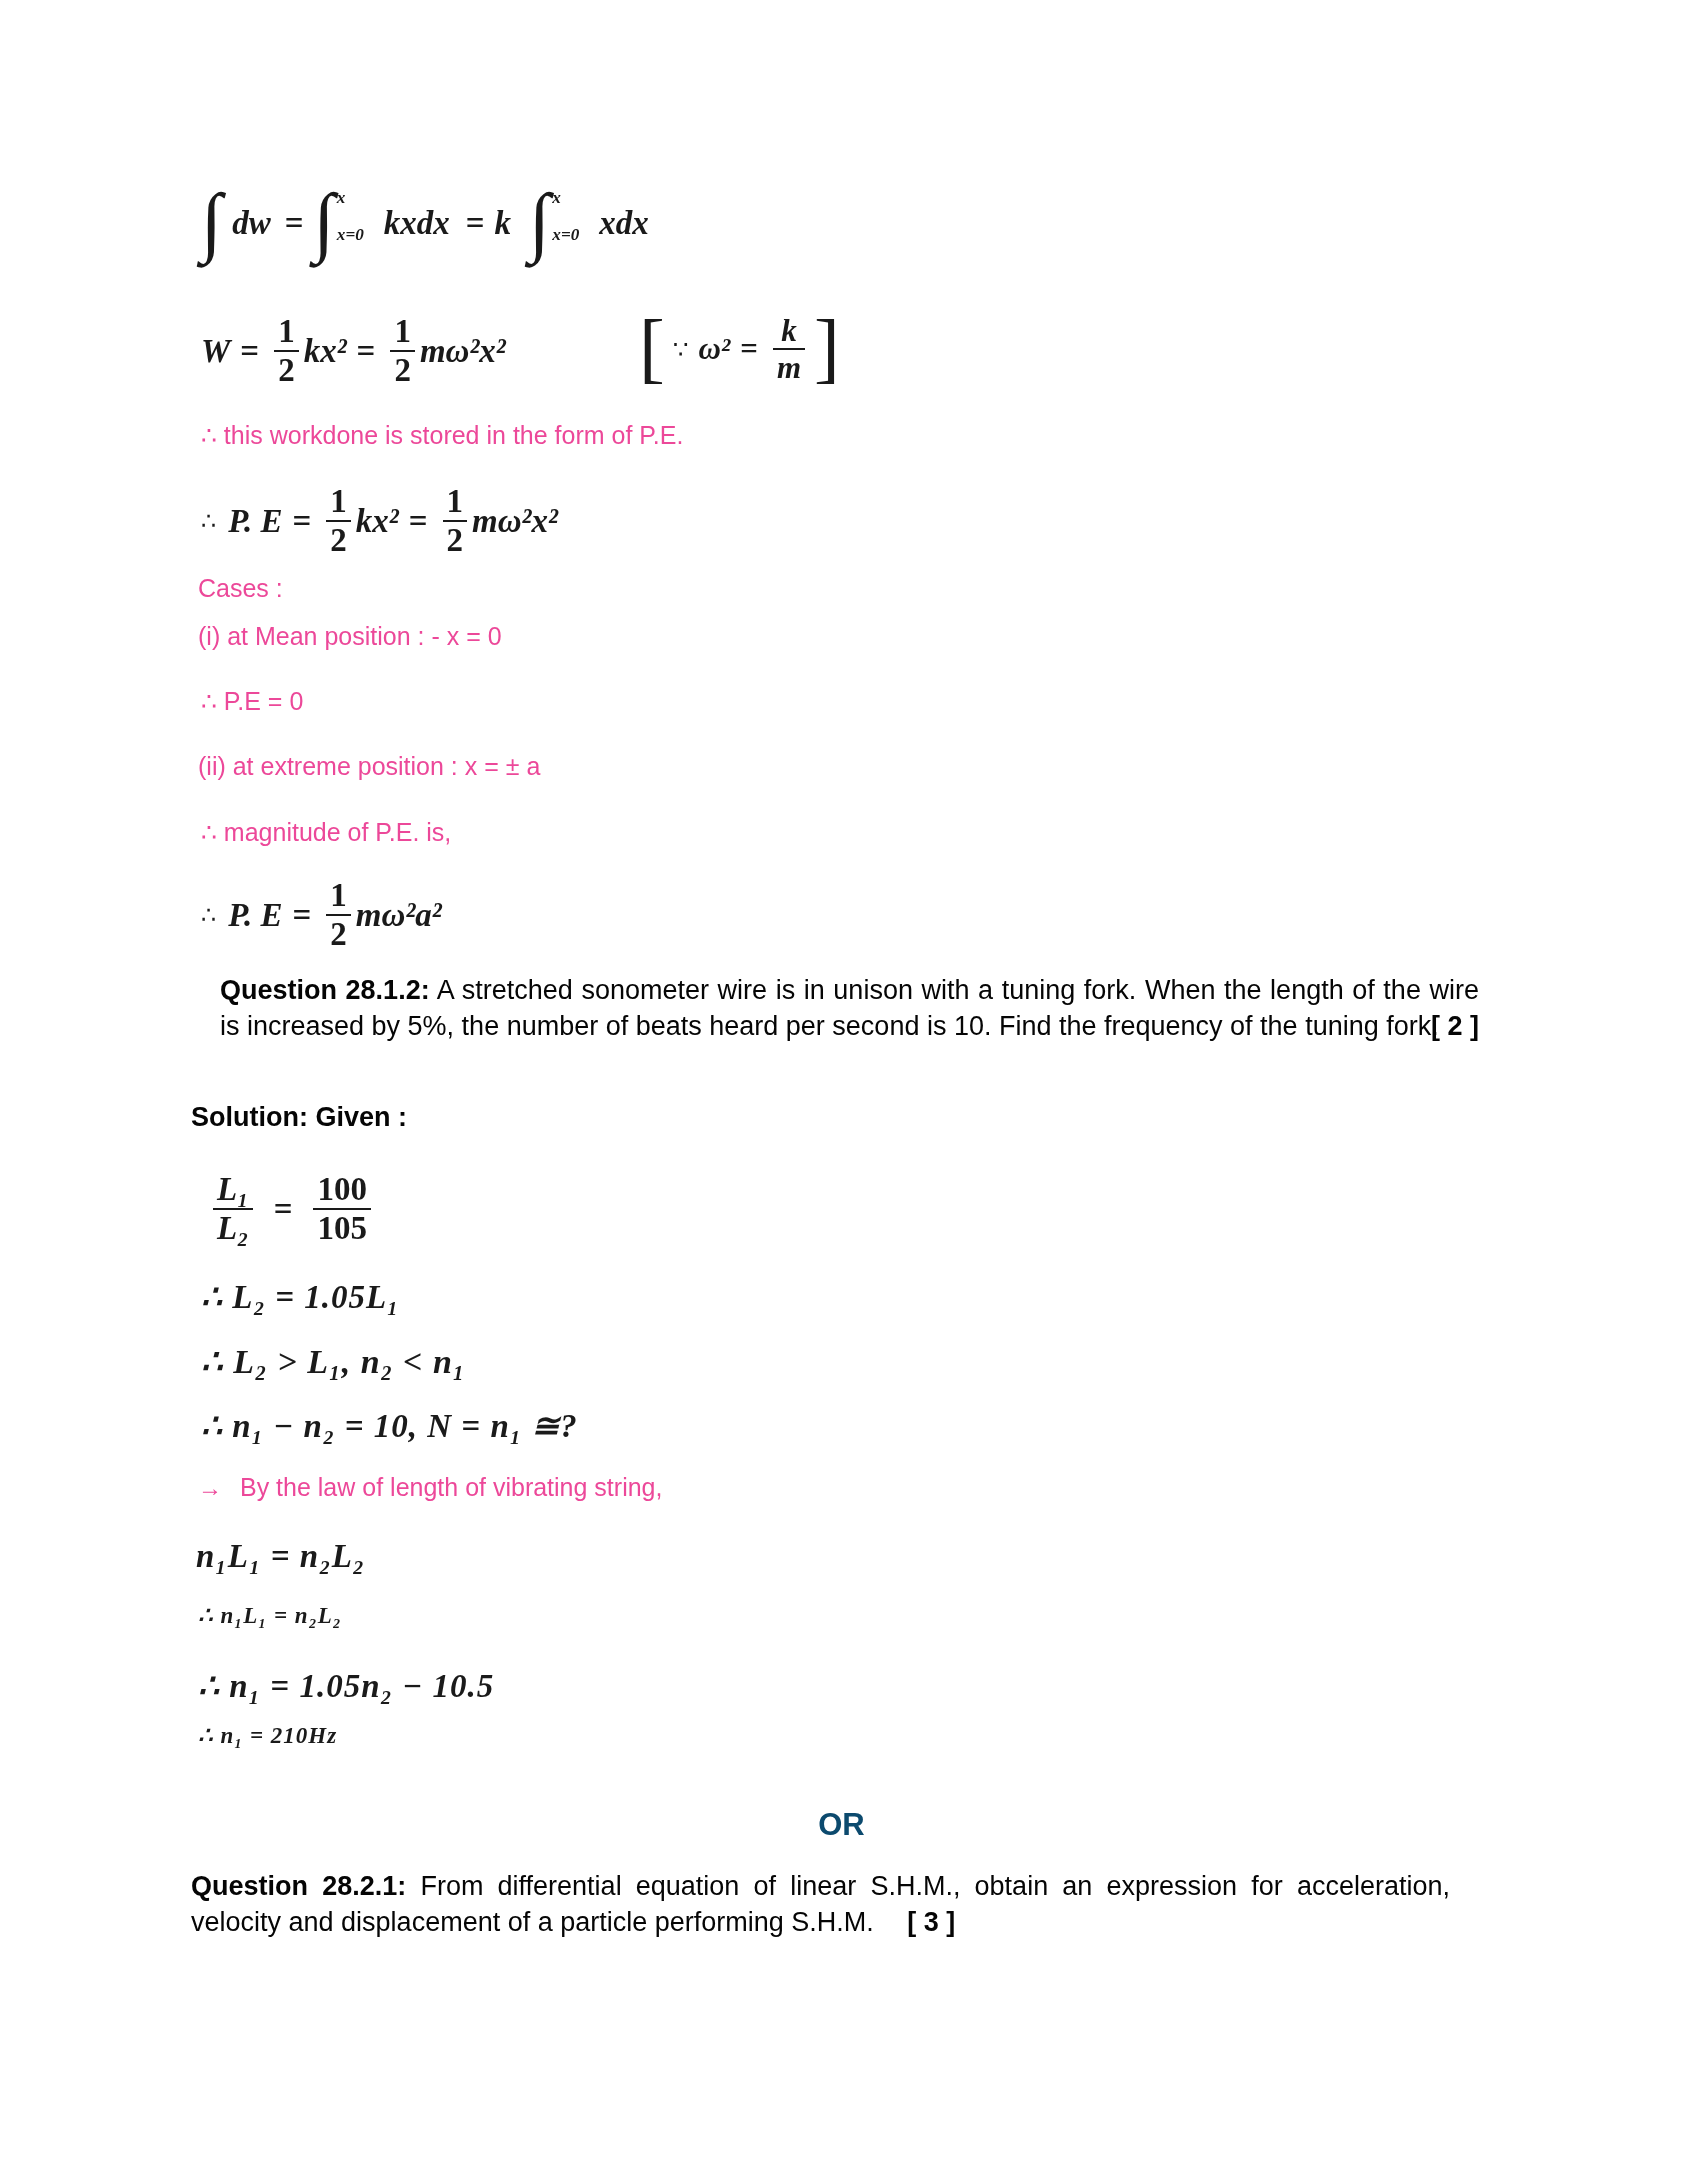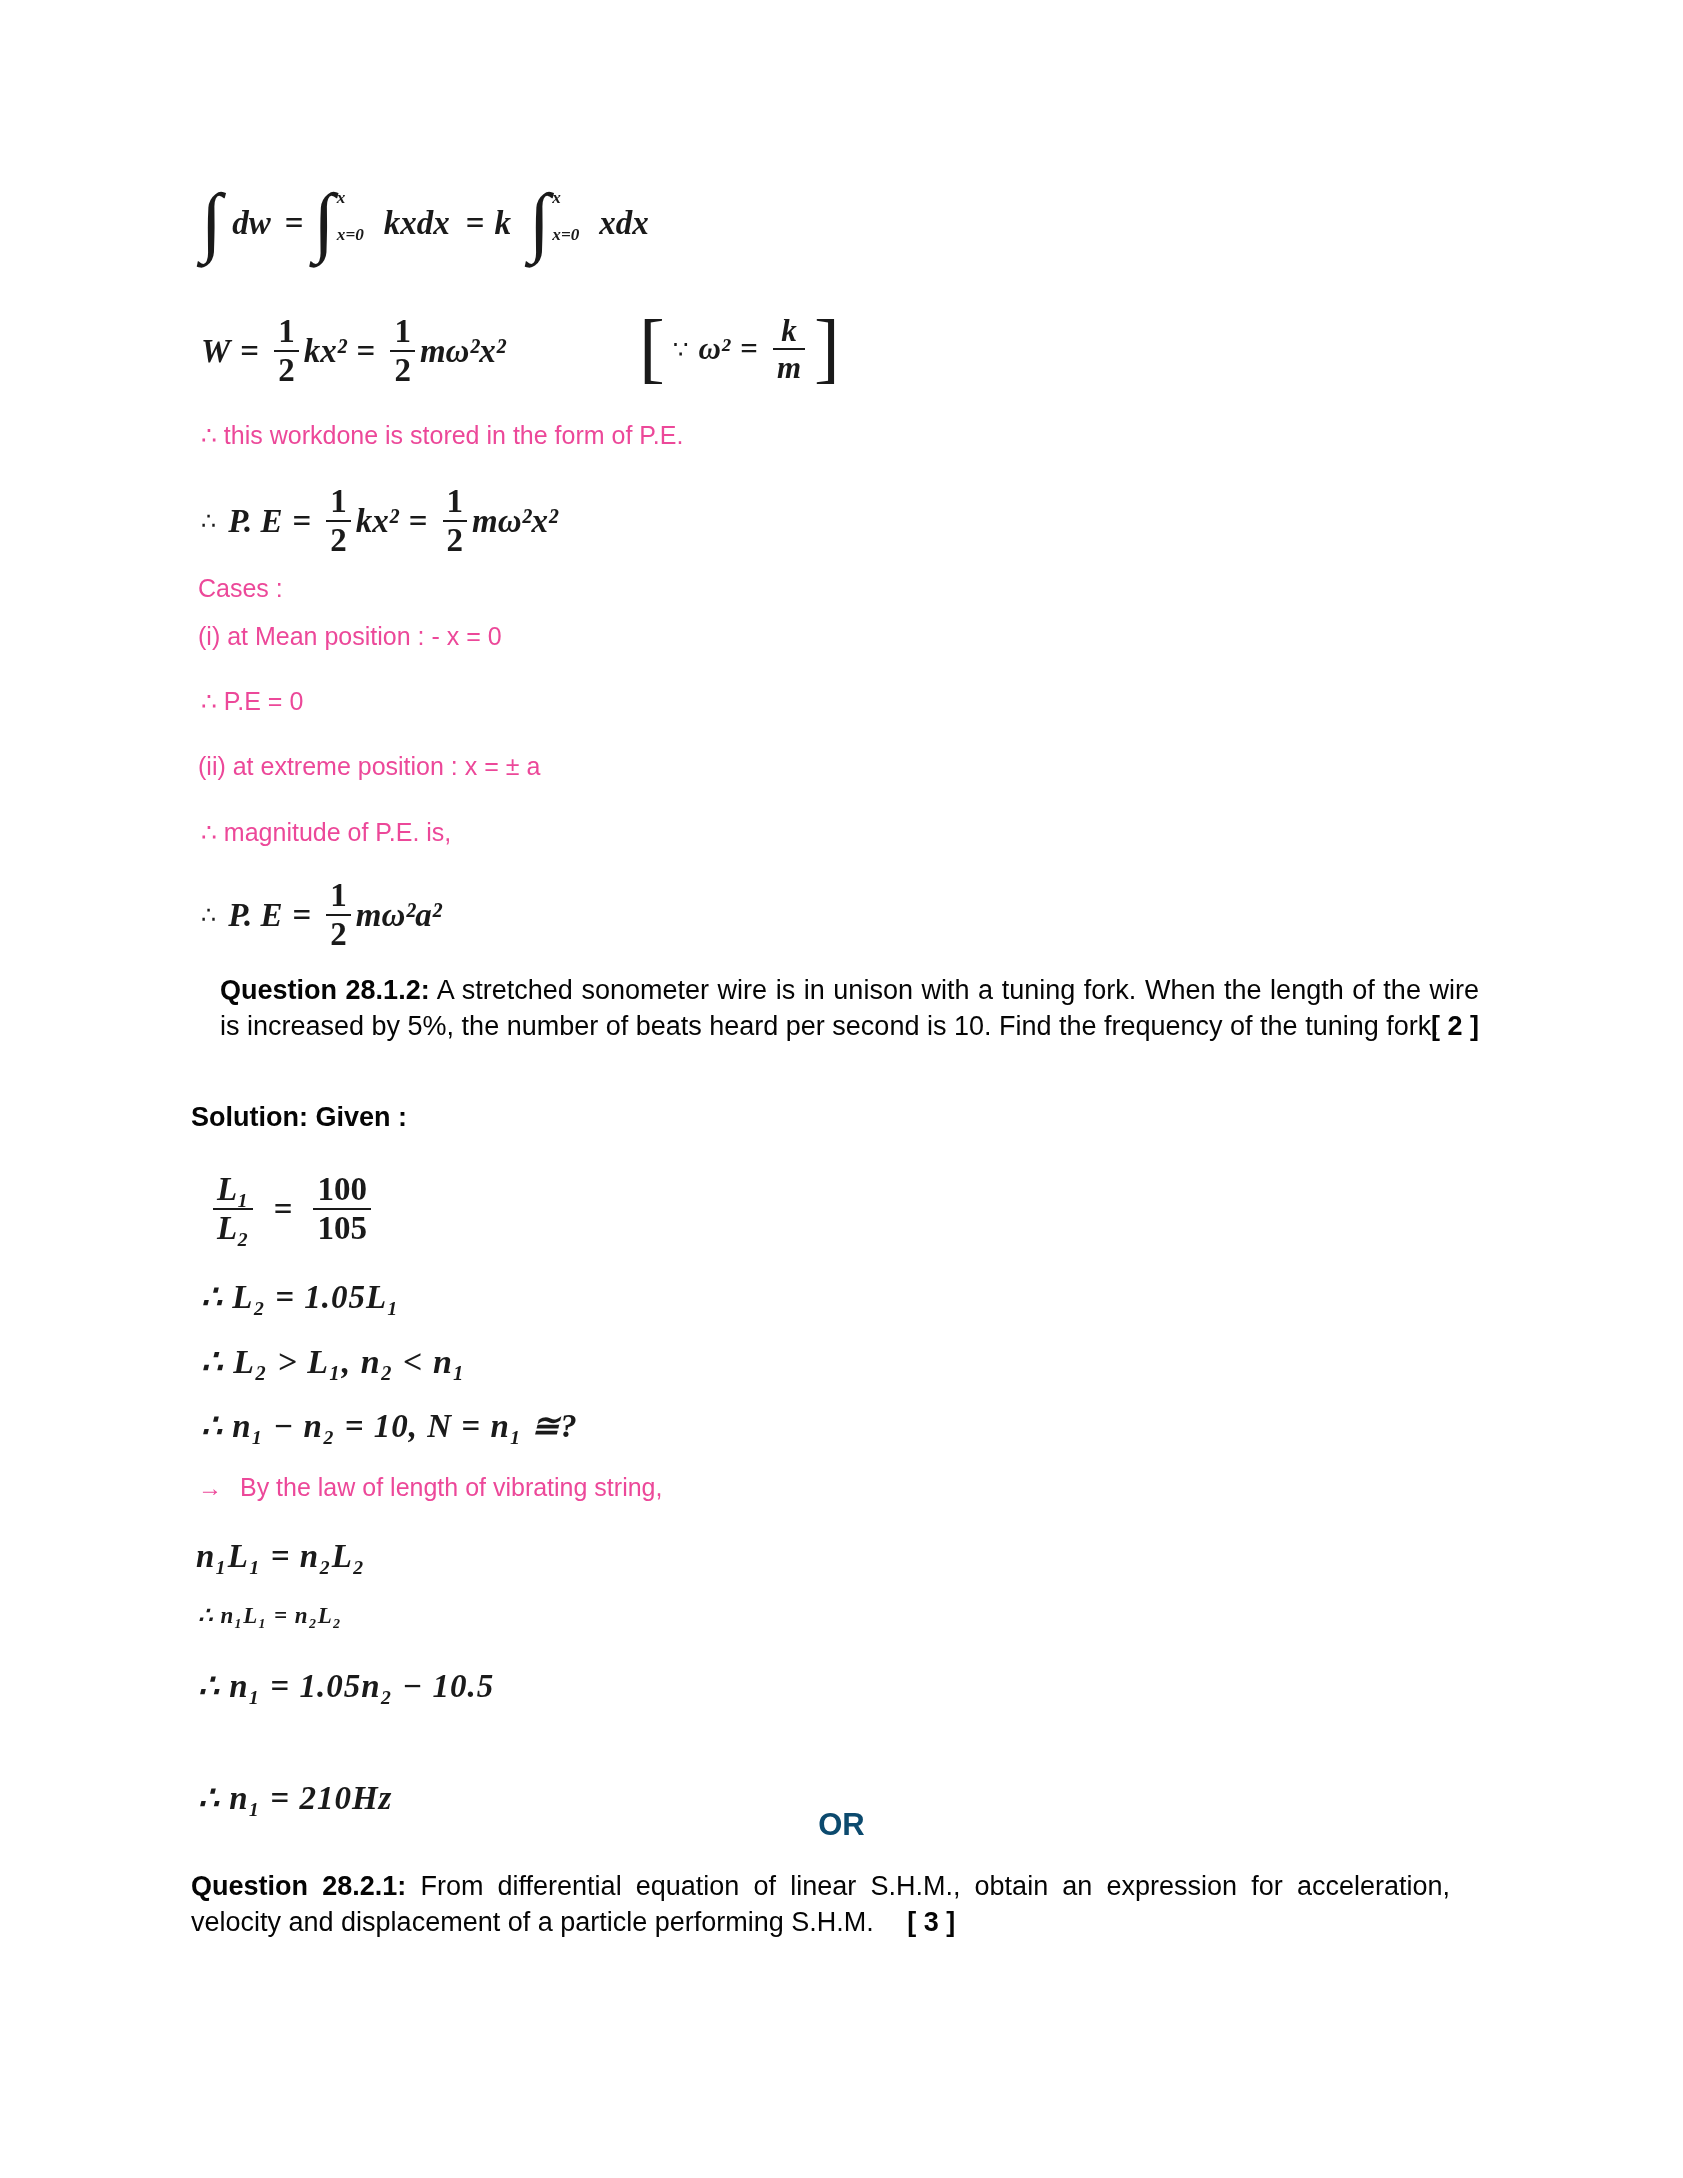--- a/index.html
+++ b/index.html
@@ -281,21 +281,21 @@
     <span class="prose" style="margin-right:18px; font-size:24px;">→</span>
     <span class="prose">By the law of length of vibrating string,</span>
   </div>
 
   <div class="math abs" style="left:196px; top:1538px; font-size:33px; letter-spacing:1px;">n₁L₁ = n₂L₂</div>
 
   <div class="math abs" style="left:198px; top:1602px; font-size:23px; letter-spacing:1px;">∴ n₁L₁ = n₂L₂</div>
 
   <div class="math abs" style="left:198px; top:1666px; font-size:33px; letter-spacing:1px;">∴ n₁ = 1.05n₂ − 10.5</div>
 
-  <div class="math abs" style="left:198px; top:1778px; font-size:33px; letter-spacing:1px;">∴ n₁ = 210Hz</div>
+  <div class="math abs" style="left:198px; top:1722px; font-size:23px; letter-spacing:1px;">∴ n₁ = 210Hz</div>
 
   <div class="or-label" style="left:0; top:1807px; width:1683px; text-align:center;">OR</div>
 
   <div class="qblock" style="left:191px; top:1868px; width:1259px;">
     <b>Question 28.2.1:</b><span> From differential equation of linear S.H.M., obtain an expression for acceleration, velocity and displacement of a particle performing S.H.M.</span>
     <span class="marks" style="margin-left:26px;">[ 3 ]</span>
   </div>
 
 </div>
 

